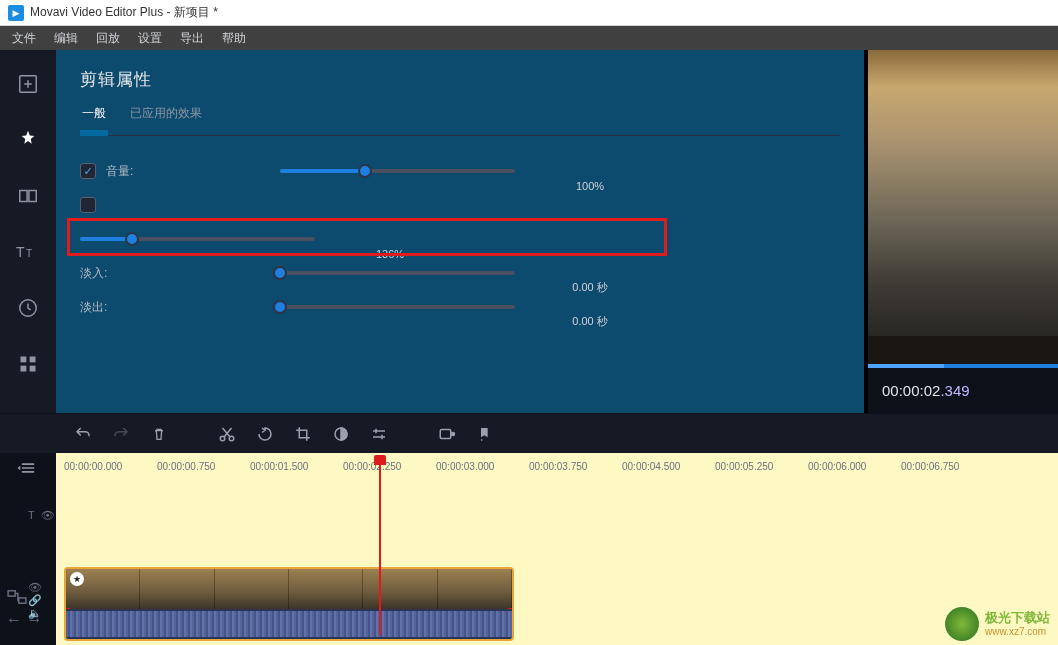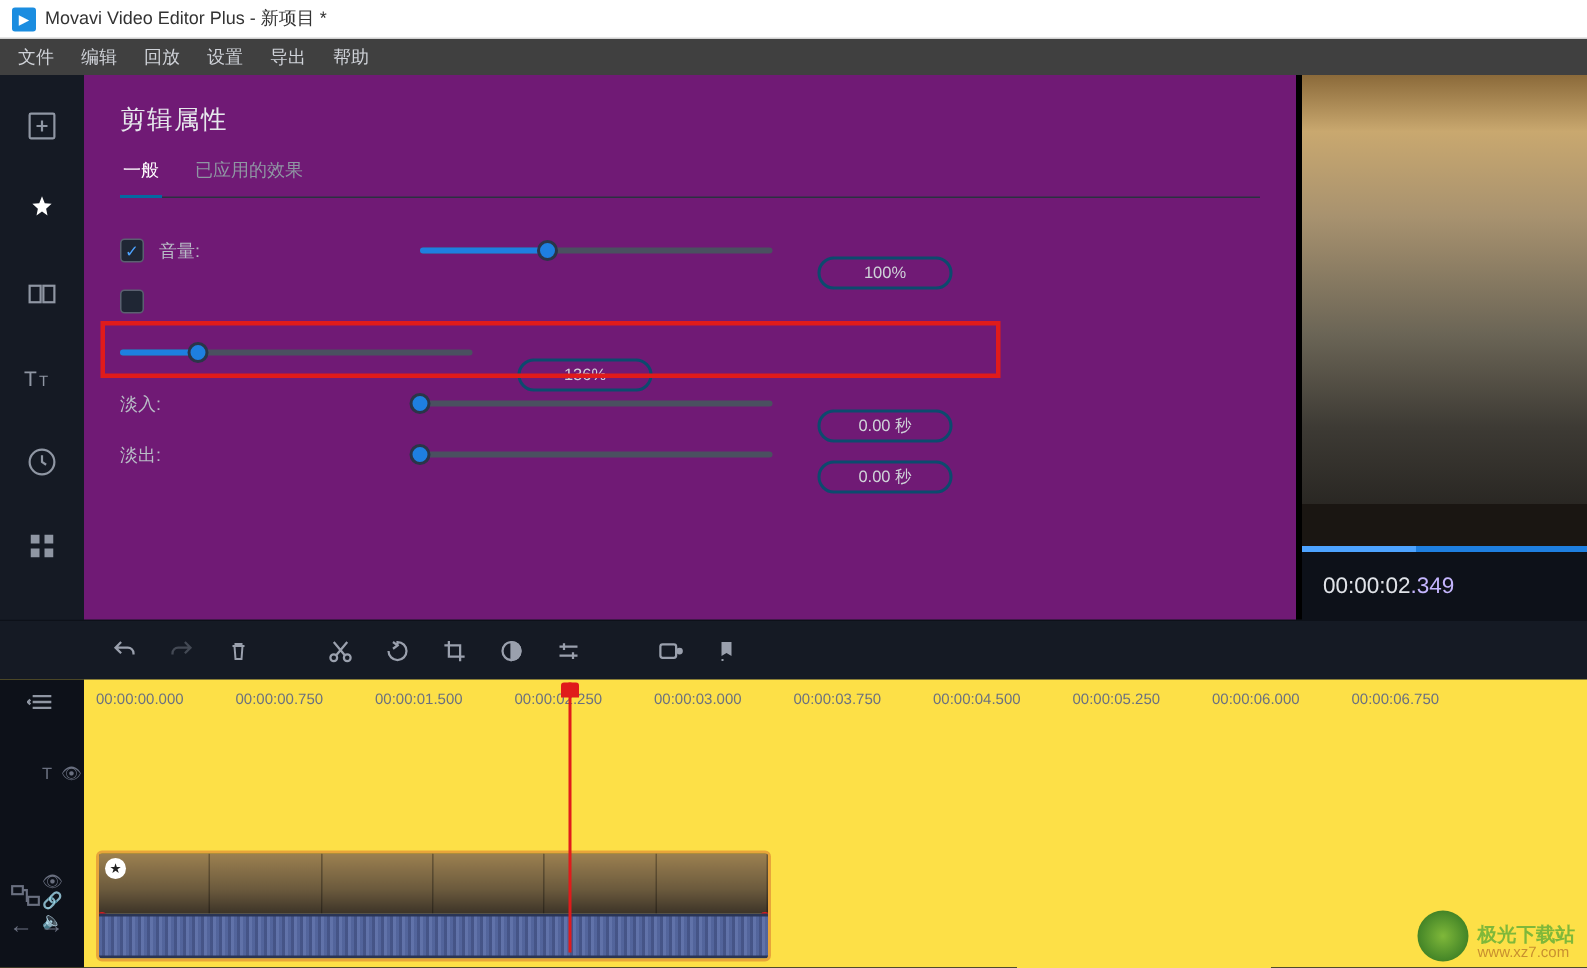--- a/index.html
+++ b/index.html
@@ -8,25 +8,25 @@
 .titlebar { background: #ffffff; height: 26px; display: flex; align-items: center; padding: 0 8px; color: #333; font-size: 12px; border-bottom: 1px solid #d0d0d0; }
 .titlebar .app-icon { width: 16px; height: 16px; background: #1b8de0; border-radius: 2px; margin-right: 6px; display:flex;align-items:center;justify-content:center;color:white;font-size:9px;}
 .menubar { background: #404040; height: 24px; display: flex; align-items: center; padding: 0 12px; gap: 18px; font-size: 12px; color: #cfd2d8; }
 .menubar span { cursor: pointer; }
 
 .main { display: flex; height: 363px; }
 .left-tools { width: 56px; background: #151a24; display: flex; flex-direction: column; align-items: center; padding-top: 20px; gap: 28px; }
 .left-tools .tool { width: 28px; height: 28px; display:flex;align-items:center;justify-content:center; color:#8f96a3; cursor:pointer; }
 .left-tools .tool.active { color:#fff; }
 
-.properties { flex: 1; padding: 18px 24px 10px 24px; background:#701a75; }
+.properties { flex: 1; padding: 18px 24px 10px 24px; background:#0c4a6e; }
 .prop-title { font-size: 17px; color:#e6e8ec; font-weight:400; margin-bottom: 14px; letter-spacing:1px;}
 .tabs { display:flex; gap:20px; border-bottom:1px solid #2a3040; margin-bottom:18px; font-size:12px;}
 .tabs .tab { padding:0 2px 8px 2px; color:#8f96a3; cursor:pointer;}
-.tabs .tab.active { color:#fff; border-bottom:2px solid #0369a1; margin-bottom:-1px;}
+.tabs .tab.active { color:#fff; border-bottom:6px solid #0369a1; margin-bottom:-1px;}
 
 .row { display:flex; align-items:center; height:34px; font-size:12px; position:relative;}
 .row .label { width:200px; color:#b8bcc6; display:flex;align-items:center;gap:10px;}
 .row .chk { width:16px;height:16px; border:1px solid #5a6070; border-radius:3px; display:flex;align-items:center;justify-content:center;cursor:pointer;background:#1f2634;}
 .row .chk.checked::after{content:"✓";color:#4da3ff;font-size:11px;}
 .slider { position:relative; width:235px; height:4px; background:#4a5060; border-radius:2px; margin-right:30px;}
 .slider .fill { position:absolute; left:0; top:0; height:100%; background:#1e7fe0; border-radius:2px;}
 .slider .thumb { position:absolute; top:50%; transform:translate(-50%,-50%); width:14px; height:14px; border-radius:50%; background:#1e7fe0; border:2px solid #2a3548; cursor:pointer;}
 .pill { width:90px; height:22px; border:2px solid #0c4a6e; border-radius:11px; display:flex;align-items:center;justify-content:center; font-size:11px; color:#cfd2d8; cursor:pointer;margin-top:29px;}
 .highlight-box { position:absolute; border:3px solid #e01b1b; pointer-events:none;}
@@ -36,37 +36,37 @@
 .crowd{position:absolute;bottom:0;left:0;right:0;height:28px;background:#1a1612;}
 .preview-bar { height:4px; background:#1e7fe0;}
 .preview-bar .inner{height:100%;width:40%;background:#4da3ff;}
 .preview-time { padding:14px 14px; font-size:15px; color:#e0e3e8; background:#0d1119;}
 .preview-time .ms{color:#c4b5fd;}
 
 .toolbar2 { height:40px; background:#151a24; display:flex; align-items:center; padding:0 20px 0 72px; gap:16px; color:#9aa0ad; border-top:1px solid #0d1119;}
 .toolbar2 .sep{width:14px;}
 .toolbar2 .btn{width:22px;height:22px;display:flex;align-items:center;justify-content:center;cursor:pointer;}
 
-.timeline-area{ background:#fde047; height:192px; position:relative;}
+.timeline-area{ background:#fef9c3; height:192px; position:relative;}
 .tl-left{position:absolute;left:0;top:0;width:56px;height:100%;background:#0d1119;display:flex;flex-direction:column;align-items:center;padding-top:8px;gap:40px;color:#6a7080;}
 .ruler{position:absolute;left:64px;right:0;top:8px;height:16px;display:flex;color:#6a7080;font-size:10px;}
 .ruler span{width:93px;flex-shrink:0;}
 .tracks{position:absolute;left:64px;right:0;top:34px;}
 .track-icons{position:absolute;left:28px;top:56px;display:flex;flex-direction:column;gap:4px;color:#6a7080;font-size:11px;}
 .video-clip{position:absolute;left:0;top:80px;width:450px;height:74px;border:2px solid #e8a53a;border-radius:4px;overflow:hidden;}
 .vc-top{height:40px;display:flex;background:#3a3628;}
 .vc-top .thumb-seg{flex:1;background:linear-gradient(180deg,#9c8050 0%,#6b5a3d 60%,#3d3428 100%);border-right:1px solid rgba(0,0,0,0.3);}
 .vc-bot{height:30px;background:#2a3556;position:relative;}
 .wave{position:absolute;inset:2px 0 2px 0;background:repeating-linear-gradient(90deg,#5a6da8 0 2px,#4a5a90 2px 4px,#6a7db8 4px 6px);opacity:0.85;}
 .clip-star{position:absolute;width:14px;height:14px;background:#fff;border-radius:50%;display:flex;align-items:center;justify-content:center;font-size:9px;color:#222;}
 .clip-dot{position:absolute;width:8px;height:8px;background:#e01b1b;border-radius:50%;}
 .playhead{position:absolute;left:379px;top:2px;width:2px;height:180px;background:#e01b1b;}
 .playhead::before{content:"";position:absolute;top:0;left:-5px;width:12px;height:10px;background:#e01b1b;border-radius:2px 2px 0 0;}
 
-.watermark{position:absolute;right:8px;bottom:4px;font-size:11px;display:flex;align-items:flex-end;gap:6px;}
+.watermark{position:absolute;right:8px;bottom:4px;font-size:11px;display:flex;align-items:center;gap:6px;}
 .wm-logo{width:34px;height:34px;border-radius:50%;background:radial-gradient(circle,#7fb83a 0%,#2a6f1f 100%);position:relative;}
 .wm-text{display:flex;flex-direction:column;line-height:1.1;}
 .wm-text .t1{color:#7fb83a;font-size:13px;font-weight:bold;}
 .wm-text .t2{color:#c89030;font-size:10px;}
 svg{display:block;}
 </style>
 </head>
 <body>
 
 <div class="titlebar">

